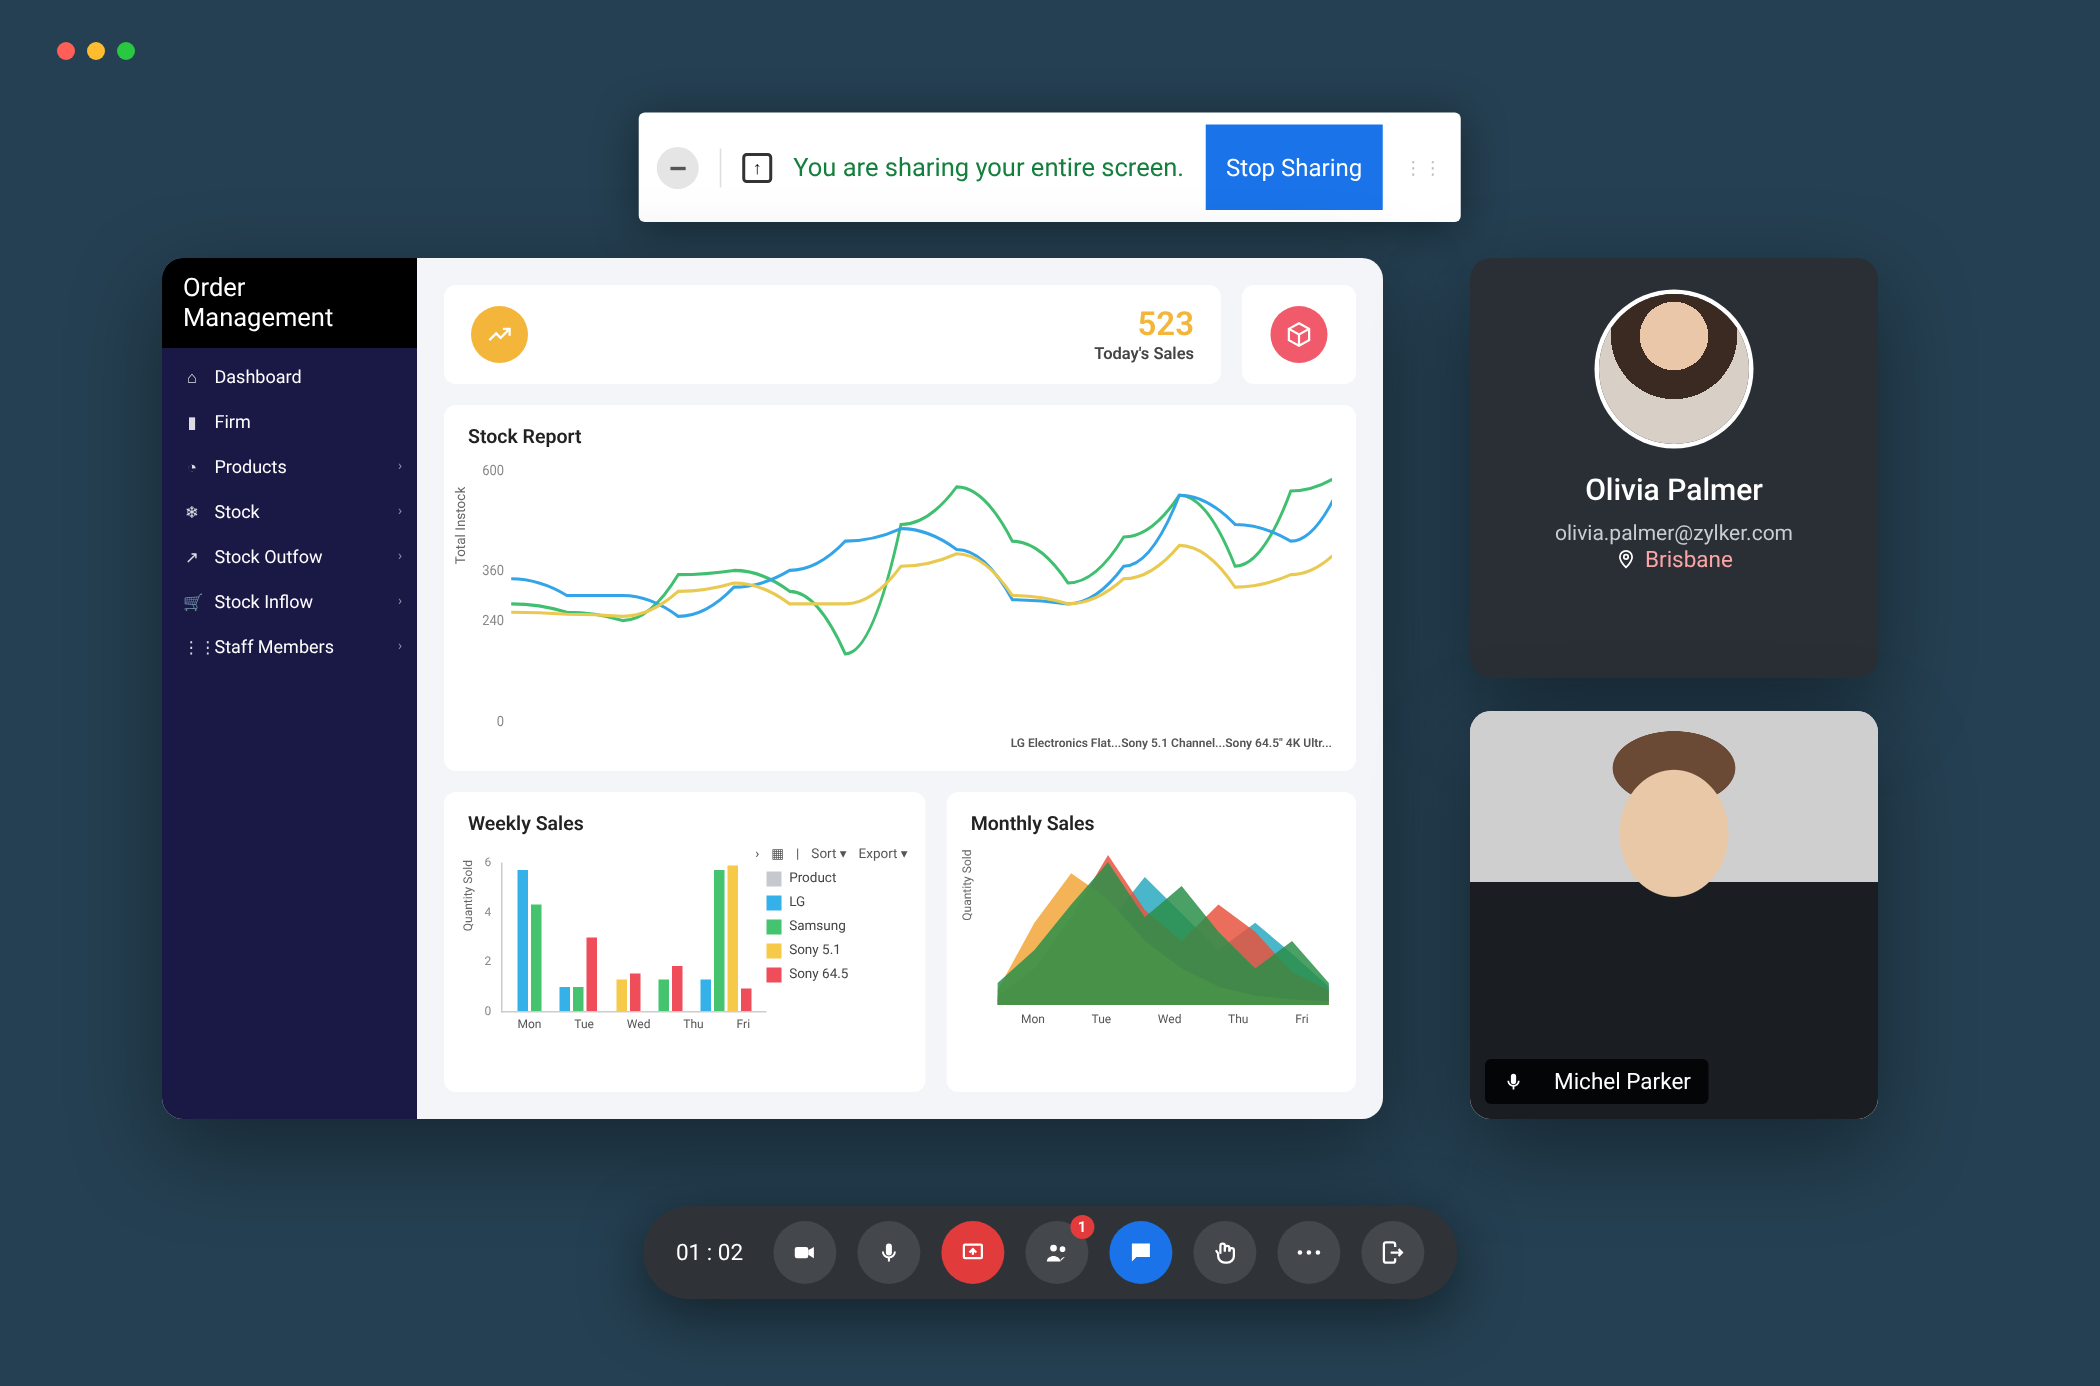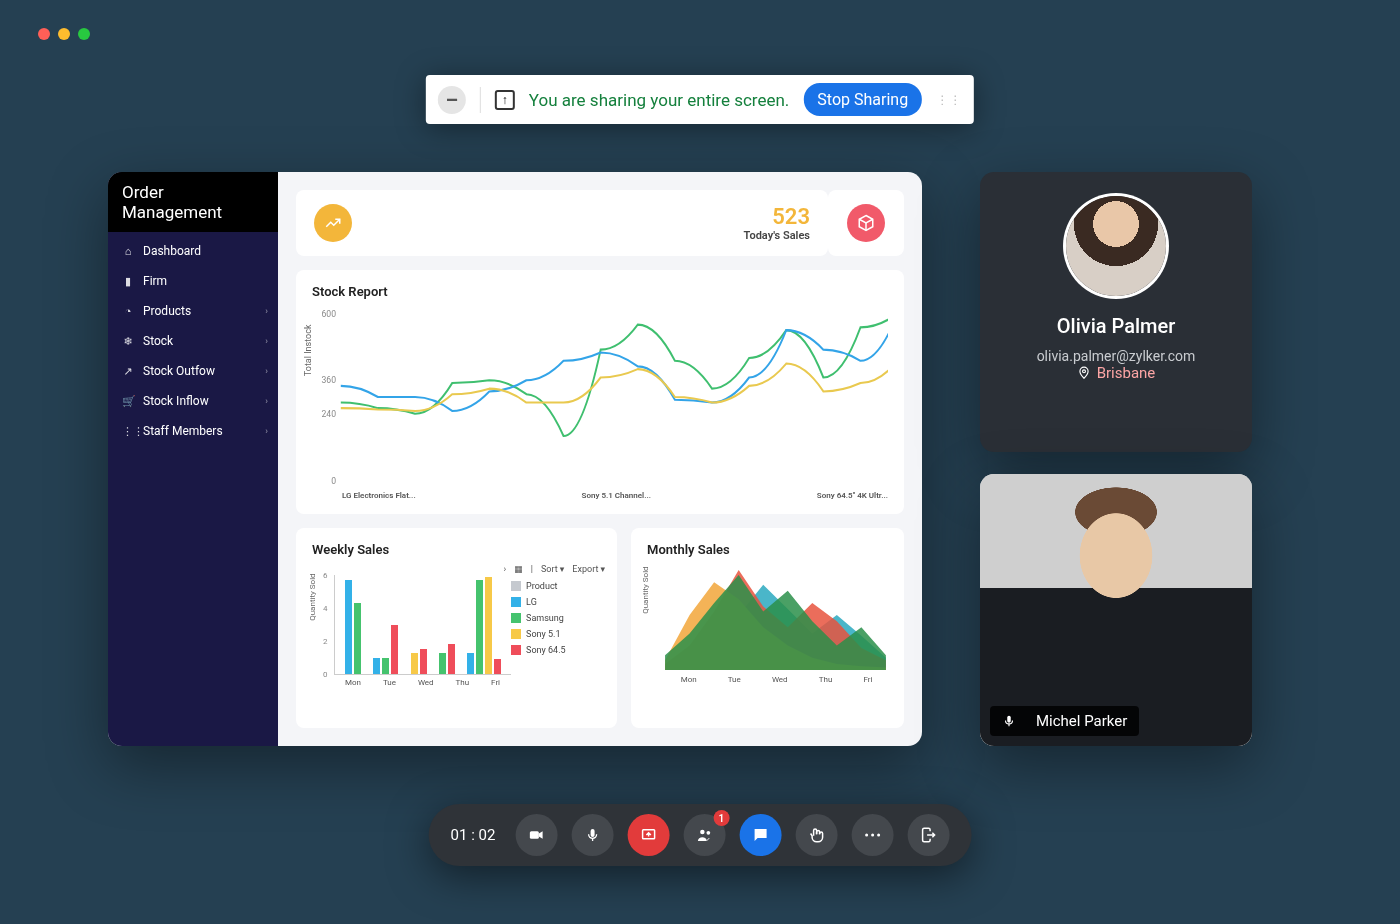--- a/index.html
+++ b/index.html
@@ -9,46 +9,46 @@
 .mac-dots { position:absolute; top:28px; left:38px; display:flex; gap:8px; }
 .mac-dots span { width:12px; height:12px; border-radius:50%; display:block; }
 .dot-r{background:#ff5f57;} .dot-y{background:#febc2e;} .dot-g{background:#28c840;}
 
 
 .share-bar { position:absolute; top:75px; left:50%; transform:translateX(-50%); background:#fff; border-radius:4px; display:flex; align-items:center; padding:8px 12px; gap:14px; box-shadow:0 4px 30px rgba(0,0,0,.4); }
 .share-bar .minus { width:28px; height:28px; border-radius:50%; background:#e5e5e5; display:flex; align-items:center; justify-content:center; font-size:20px; font-weight:bold; color:#555; }
 .share-bar .divider { width:1px; height:26px; background:#ddd; }
 .share-bar .up-icon { width:20px; height:20px; border:2px solid #333; border-radius:3px; display:flex; align-items:center; justify-content:center; font-size:12px; }
 .share-bar .msg { font-size:17px; color:#15803d; }
-.share-bar .stop { background:#1a73e8; color:#fff; padding:7px 14px; border-radius:16px; font-size:16px; border:none; cursor:pointer; }
+.share-bar .stop { background:#1a73e8; color:#fff; padding:19px 14px; border-radius:0; font-size:16px; border:none; cursor:pointer; }
 .share-bar .grip { color:#bbb; font-size:12px; letter-spacing:1px; }
 
 
 .dash { position:absolute; top:172px; left:108px; width:814px; height:574px; background:#f4f5f8; border-radius:14px; overflow:hidden; box-shadow:0 20px 60px rgba(0,0,0,.4); display:flex; }
 .sidebar { width:170px; background:#1a1845; color:#fff; font-size:12px; }
 .sidebar .title { background:#000000; padding:10px 14px; font-size:17px; }
 .sidebar ul { list-style:none; padding:4px 0; }
 .sidebar li { display:flex; align-items:center; padding:8px 14px; gap:9px; position:relative; cursor:pointer; }
 .sidebar li .chev { position:absolute; right:10px; font-size:9px; opacity:.5; }
 .sidebar .mi { width:12px; text-align:center; font-size:11px; opacity:.85; }
 .main { flex:1; padding:18px; display:flex; flex-direction:column; gap:14px; overflow:hidden; }
-.kpis { display:flex; }
+.kpis { display:flex; gap:14px; }
 .kpi { flex:1; background:#fff; border-radius:8px; padding:14px 18px; display:flex; align-items:center; gap:14px; min-width:0; }
 .kpi .ic { width:38px; height:38px; border-radius:50%; display:flex; align-items:center; justify-content:center; color:#fff; flex:none; }
 .kpi .txt { flex:1; text-align:right; }
 .kpi .val { font-size:22px; font-weight:600; }
 .kpi .lbl { font-size:11px; color:#444; font-weight:600; }
 .kpi.narrow { flex:0 0 76px; justify-content:center; padding:14px; }
 .panel { background:#fff; border-radius:8px; padding:14px 16px; }
 .panel h3 { font-size:13px; font-weight:600; color:#222; }
 .stock { flex:1; display:flex; flex-direction:column; }
 .stock-chart { flex:1; position:relative; margin-top:4px; }
 .stock-chart .ylab { position:absolute; left:-4px; top:50%; transform:rotate(-90deg) translateX(50%); transform-origin:left; font-size:9px; color:#666; }
 .stock-chart svg { width:100%; height:100%; }
-.stock-xlabels { display:flex; justify-content:space-between; font-size:8px; color:#555; font-weight:600; padding-left:30px; }
+.stock-xlabels { display:flex; justify-content:flex-end; font-size:8px; color:#555; font-weight:600; padding-left:30px; }
 .row2 { display:flex; gap:14px; height:200px; }
 .weekly { flex:1.2; position:relative; }
 .monthly { flex:1; }
 .weekly .tools { position:absolute; top:36px; right:12px; font-size:9px; color:#555; display:flex; gap:8px; align-items:center; }
 .weekly-body { display:flex; height:130px; margin-top:18px; }
 .bars-area { flex:1; position:relative; padding-left:22px; }
 .bars-area .ylab { position:absolute; left:0; top:50%; transform:rotate(-90deg) translateX(50%); transform-origin:left; font-size:8px; color:#666; }
 .bars-grid { height:100px; position:relative; border-left:1px solid #ccc; border-bottom:1px solid #ccc; }
 .bars-grid .yt { position:absolute; left:-12px; font-size:8px; color:#888; transform:translateY(50%); }
 .bar-groups { position:absolute; inset:0; display:flex; align-items:flex-end; justify-content:space-around; padding:0 4px; }

